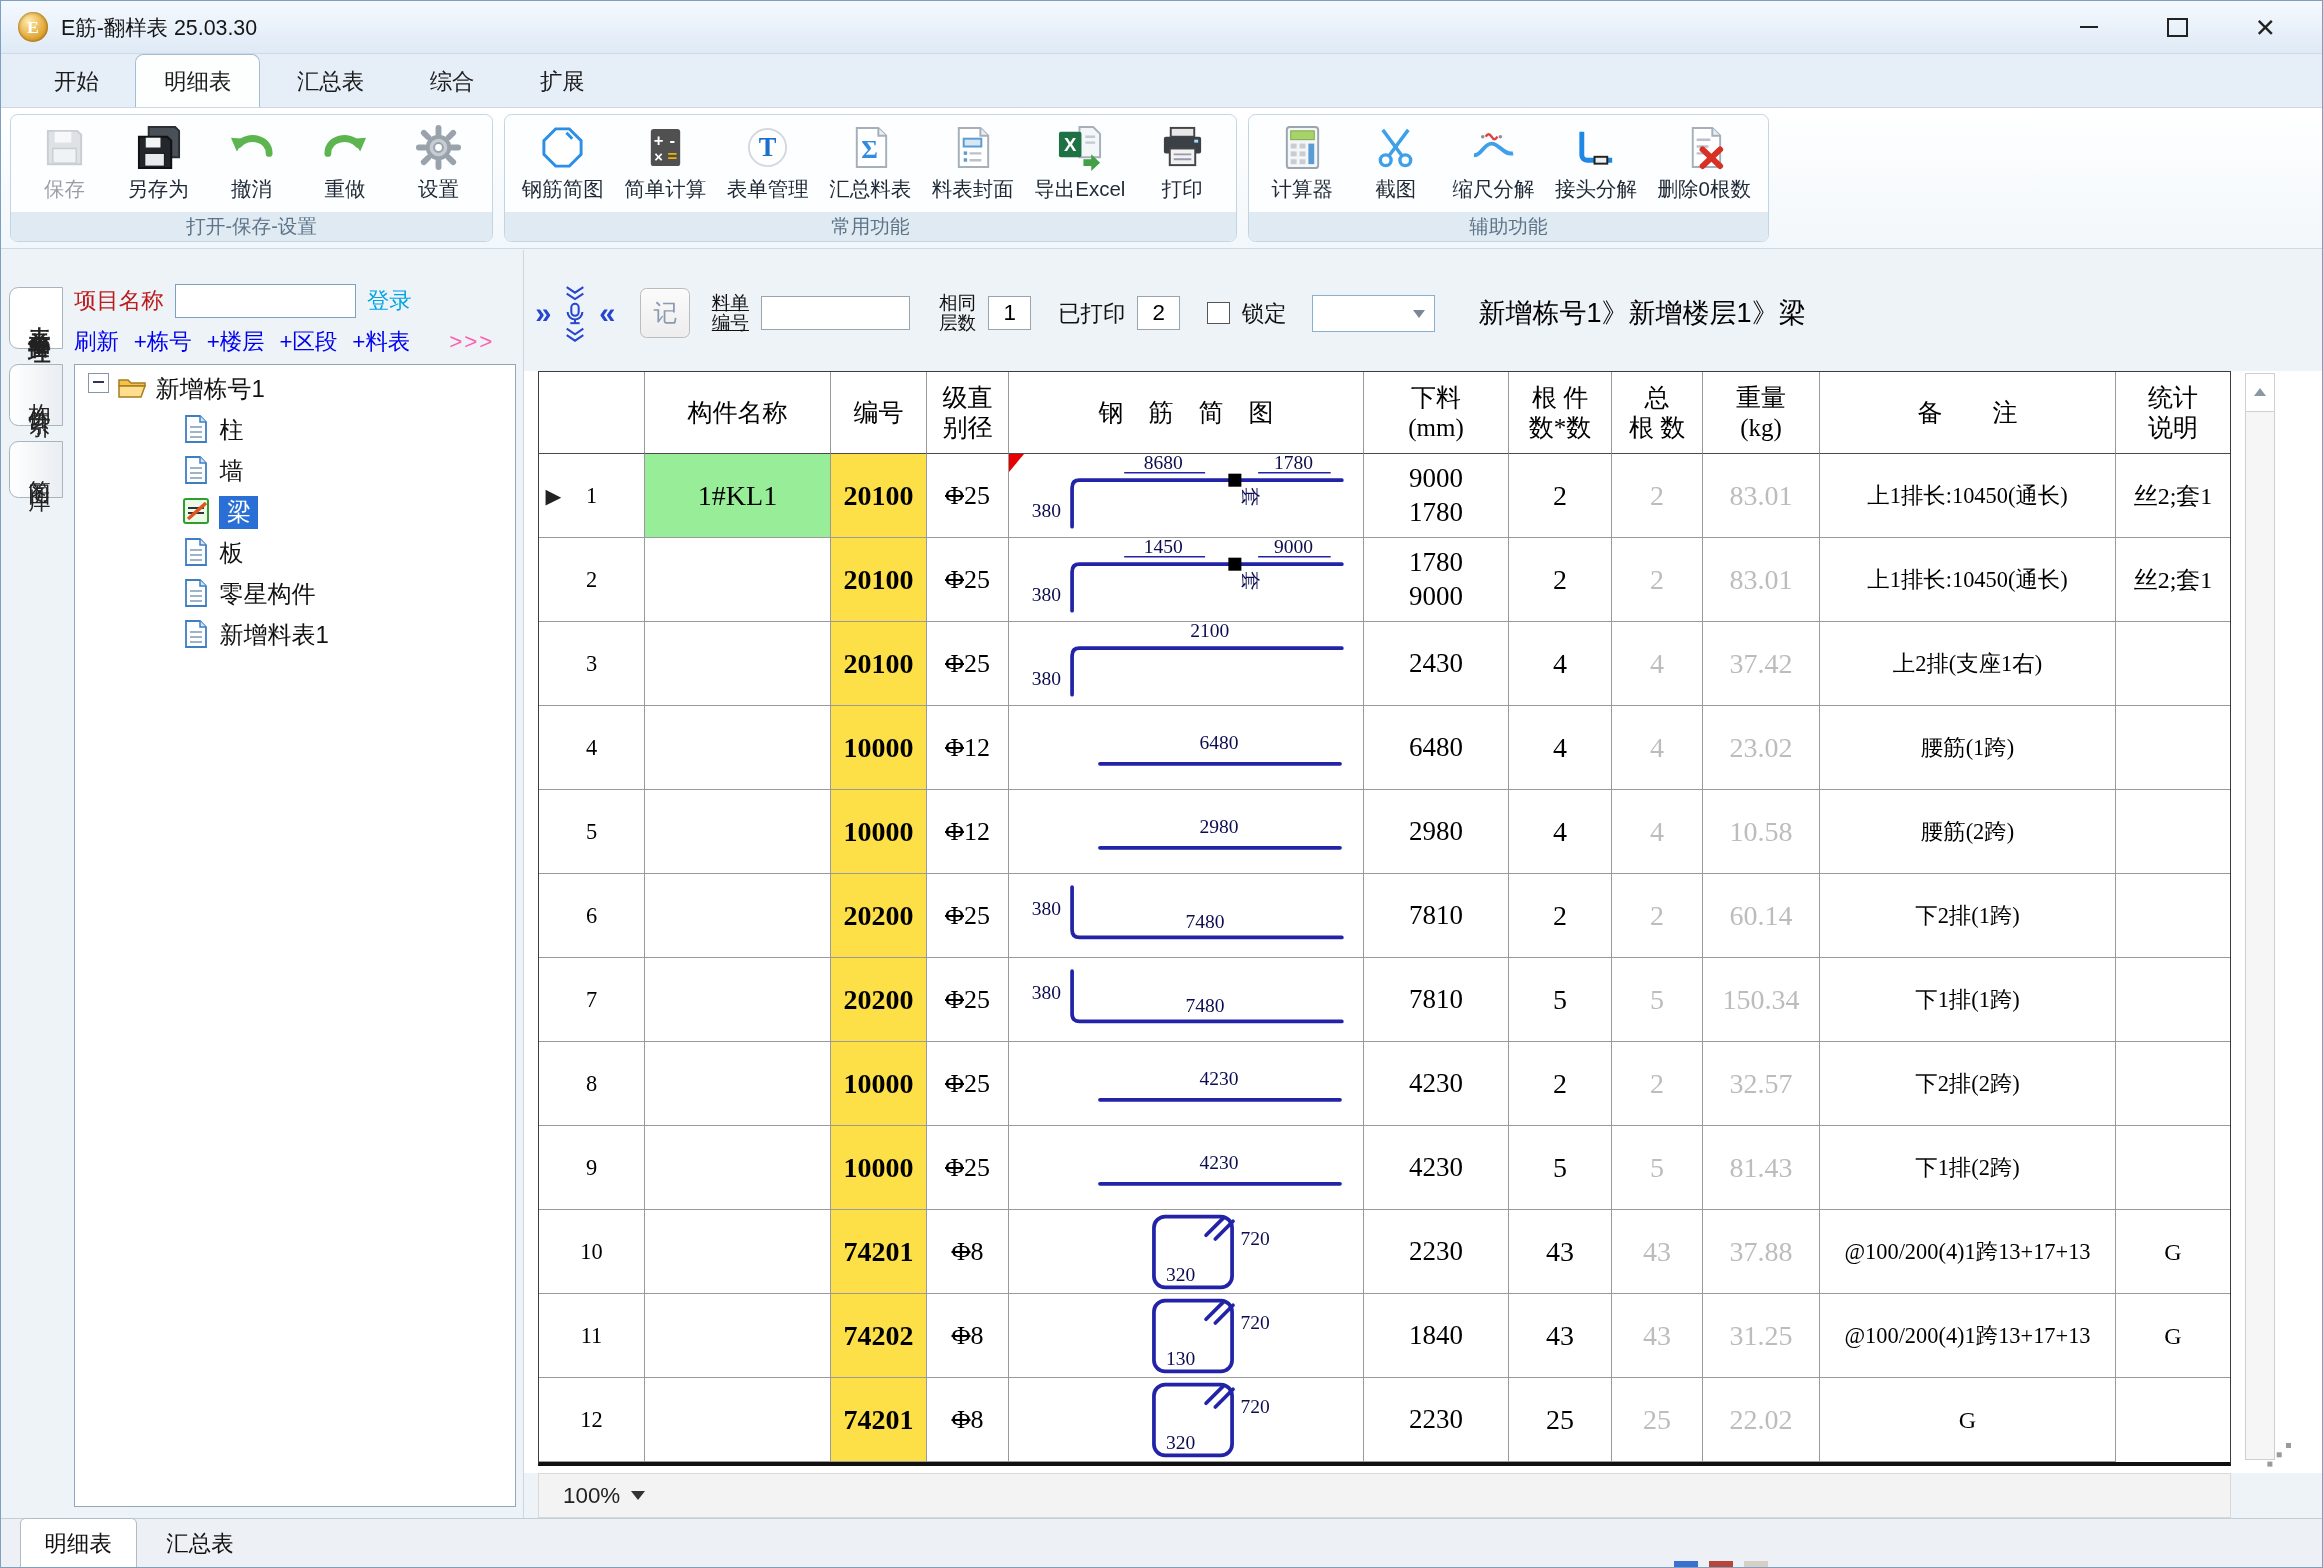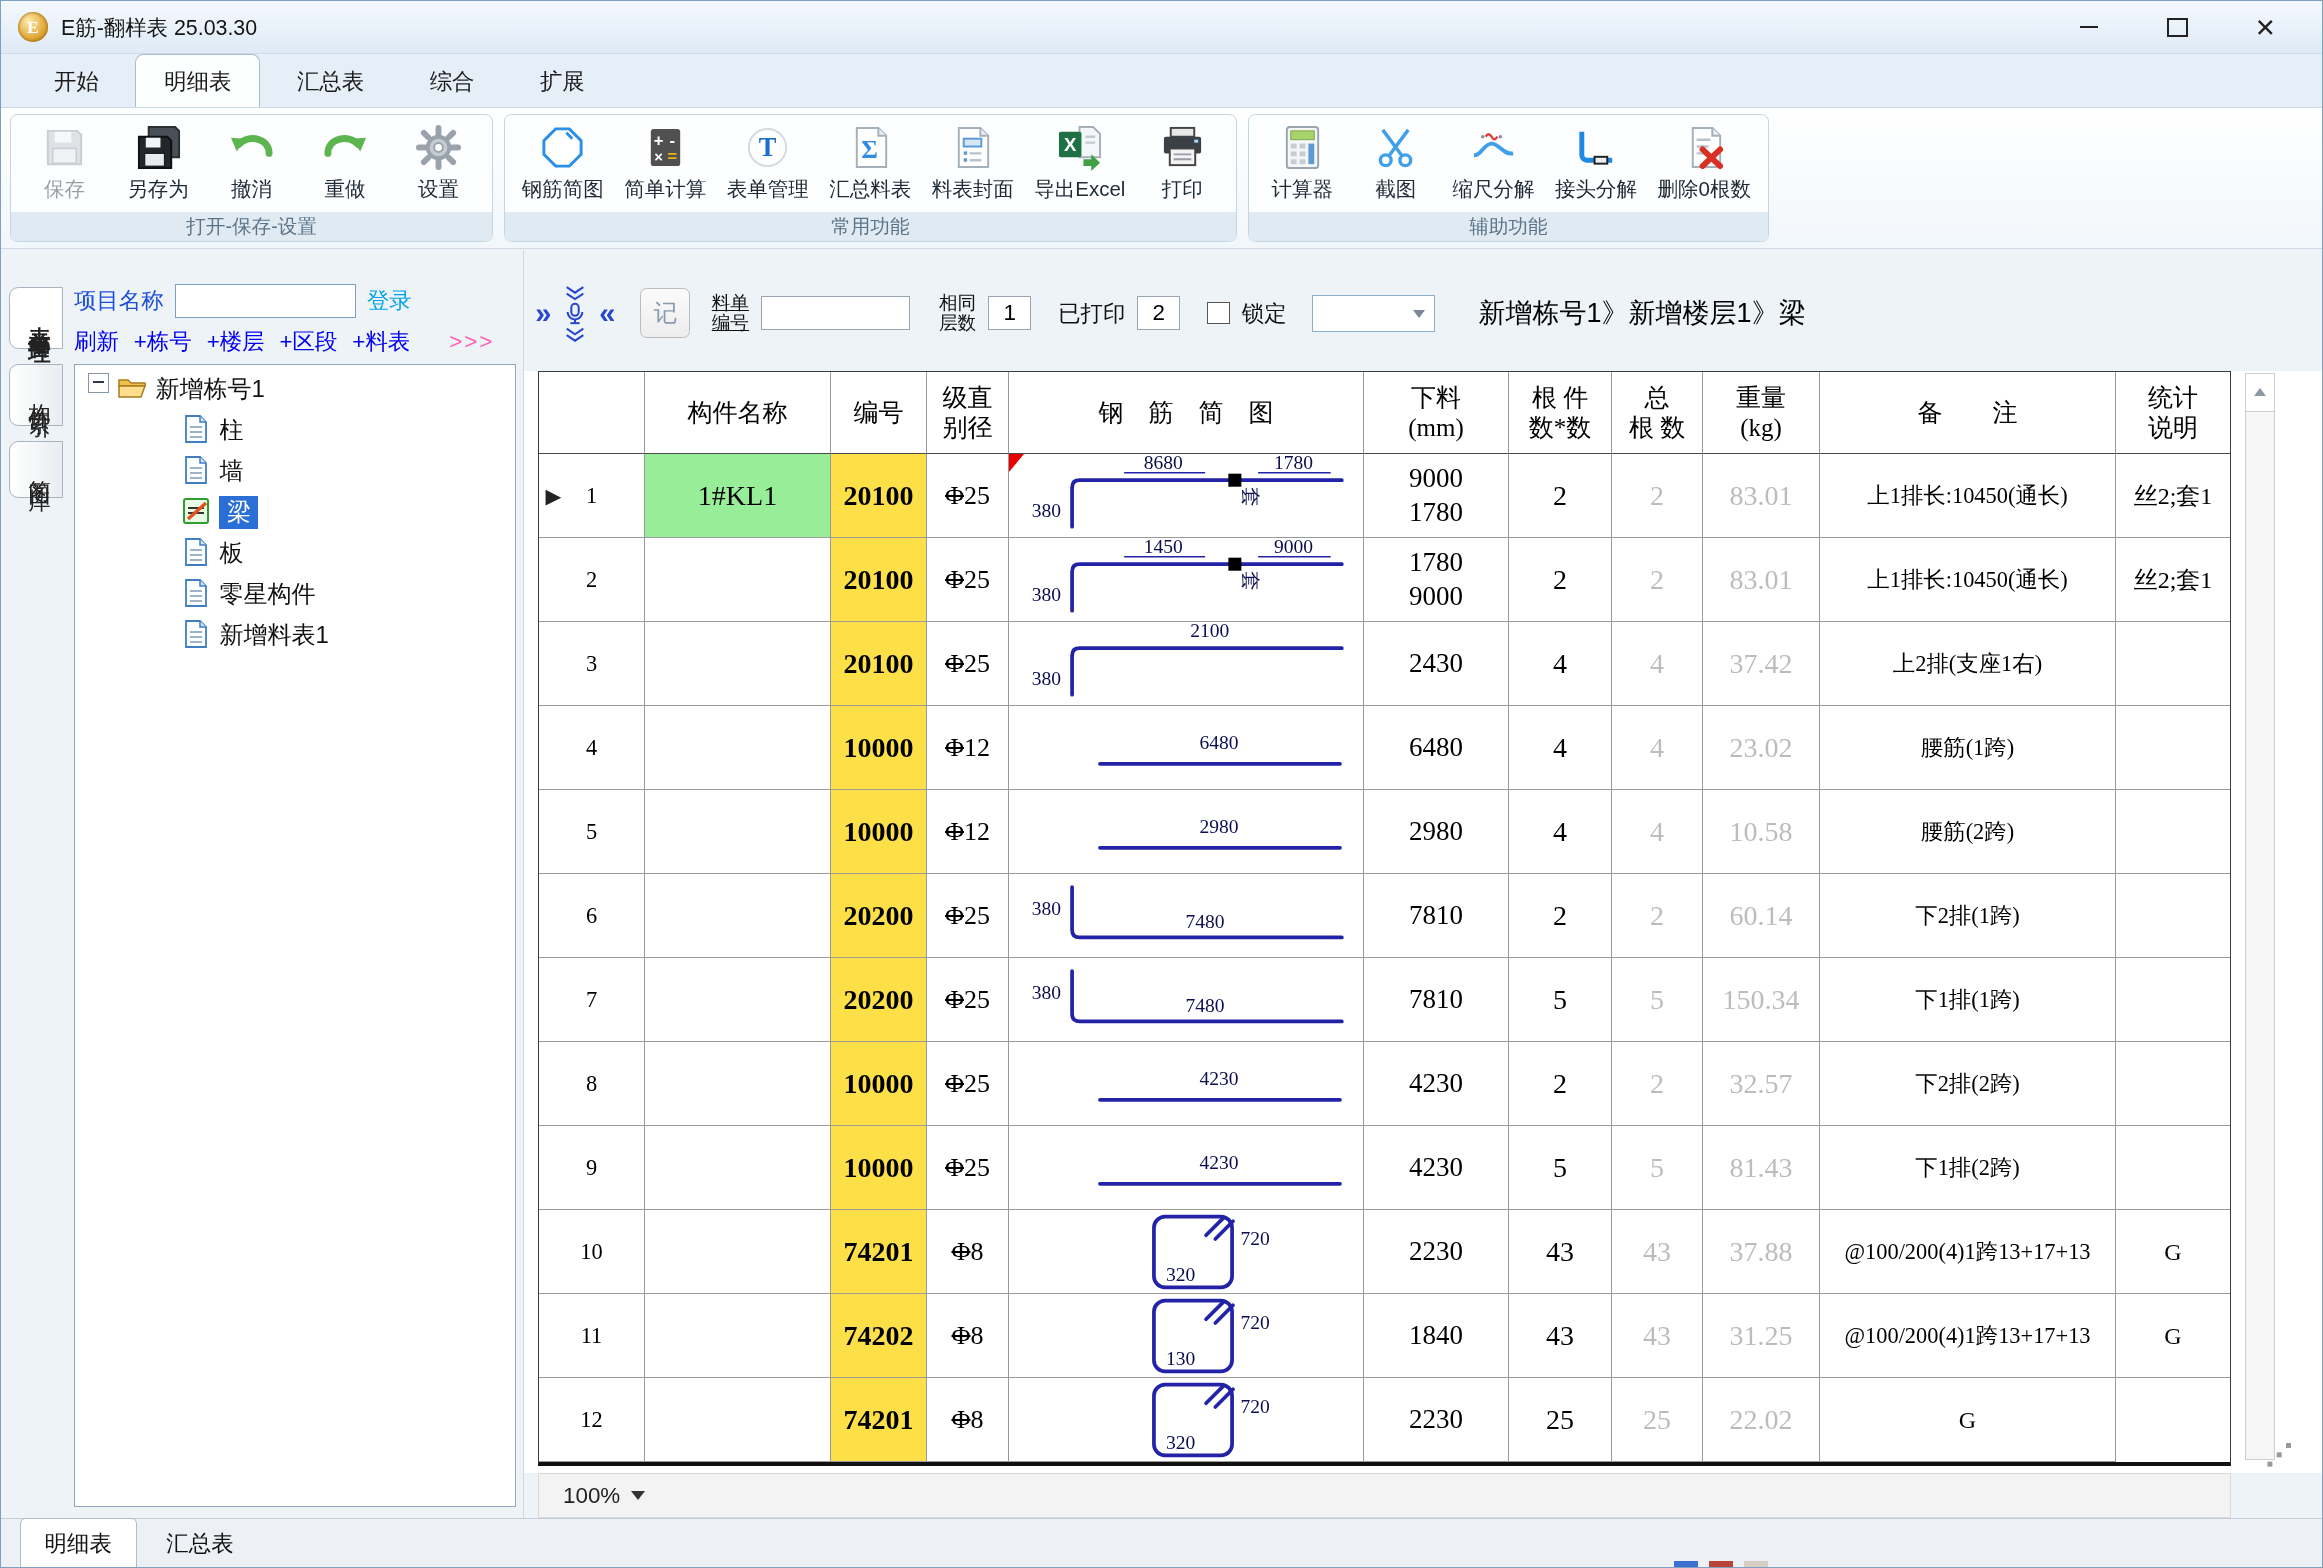--- a/index.html
+++ b/index.html
@@ -41,21 +41,21 @@
     display:flex;align-items:center;justify-content:center;}
   
   .main{position:absolute;top:249px;left:0;right:0;bottom:0;background:#eef3f8;}
   .side-tabs{position:absolute;left:7.5px;top:37px;width:54px;display:flex;flex-direction:column;gap:15px;}
   .vtab{writing-mode:vertical-rl;padding:20.5px 6.5px;font-size:22.4px;color:#222;letter-spacing:4.7px;
     background:linear-gradient(90deg,#ffffff,#e9edf1);border:0.9px solid #a8b4c0;border-radius:9.3px 0 0 9.3px;}
   .vtab.active{background:#fff;font-weight:bold;}
   
   .left-panel{position:absolute;left:73px;top:32px;width:446px;bottom:60px;}
   .pp-row1{display:flex;align-items:center;gap:11.2px;font-size:22.4px;height:37px;}
-  .lbl-blue{color:#1d4ed8;text-align:right;}
+  .lbl-blue{color:#b91c1c;text-align:right;}
   .proj-input{width:175px;height:30px;border:0.9px solid #7aa0c4;background:#fff;font-size:20.5px;}
   .login{color:#00a3e8;}
   .pp-row2{margin-top:5.6px;display:flex;gap:15px;font-size:22.4px;color:#0000f0;align-items:center;height:34px;}
   .more{color:#ff5fb0;margin-left:24px;letter-spacing:1.9px;}
   .tree-box{position:absolute;top:82px;left:0;right:3.7px;bottom:0;border:0.9px solid #8fa6bd;
     background:#fff;padding-top:7.5px;overflow:hidden;}
   .titem{display:flex;align-items:flex-start;height:41px;font-size:24px;gap:8.4px;color:#111;}
   .titem .ticon svg{width:30px;height:30px;display:block;}
   .expander{width:18.6px;height:18.6px;border:0.9px solid #8496a8;background:#fff;position:relative;flex:none;}
   .expander::before{content:"";position:absolute;left:3.7px;right:3.7px;top:7.5px;height:1.9px;background:#335;}

